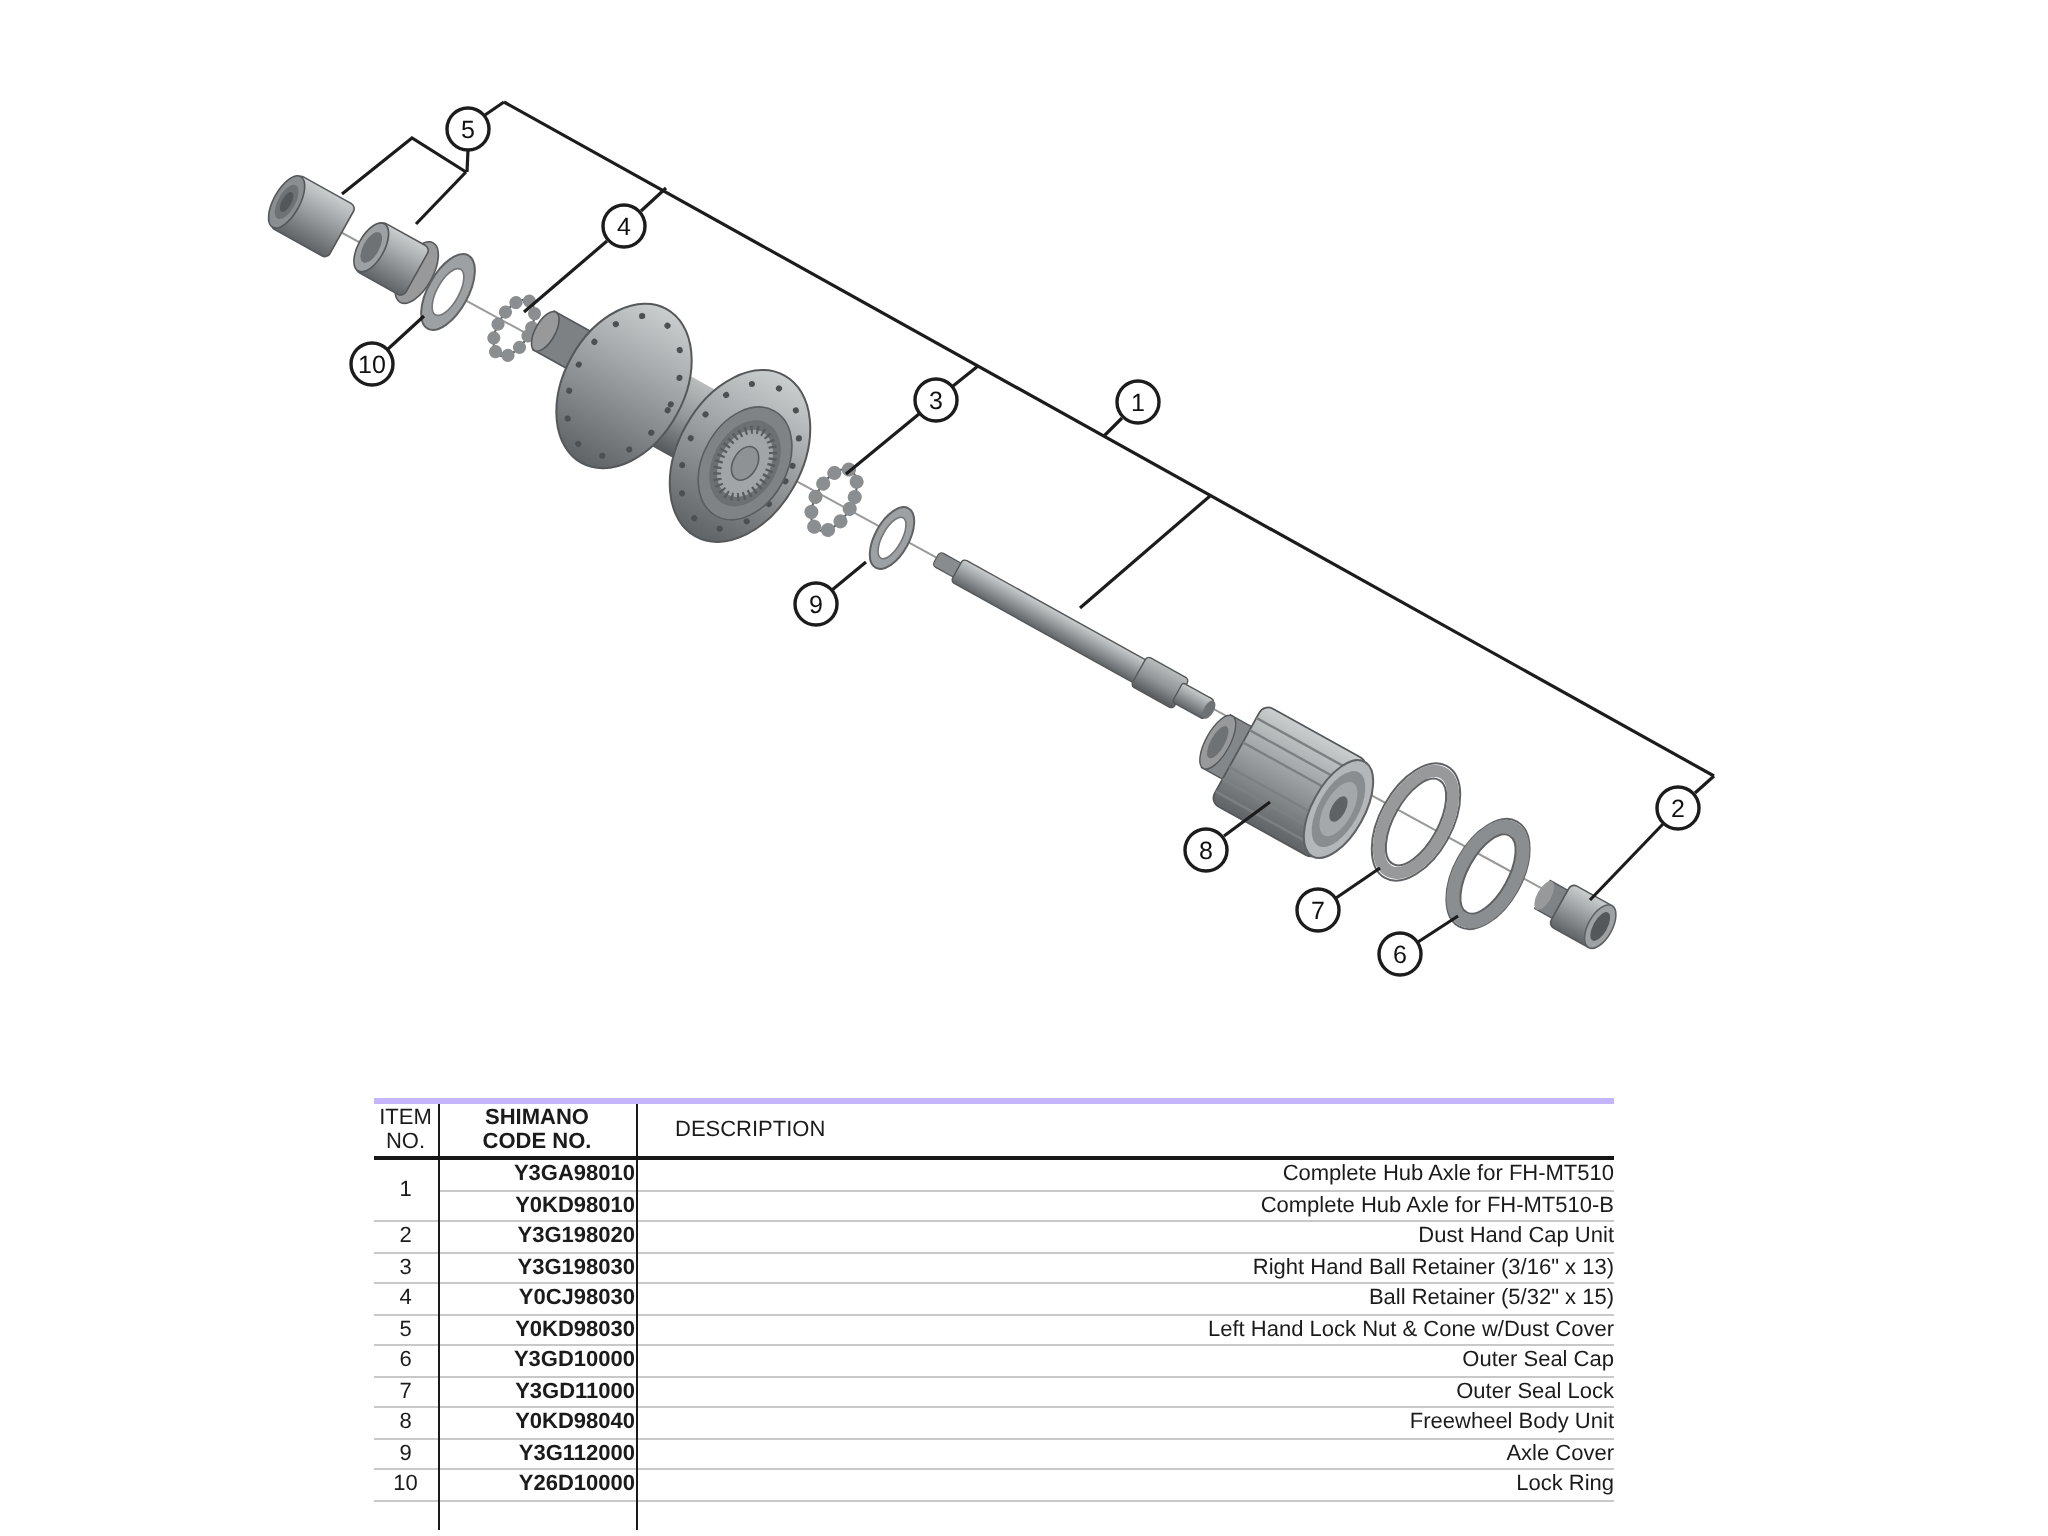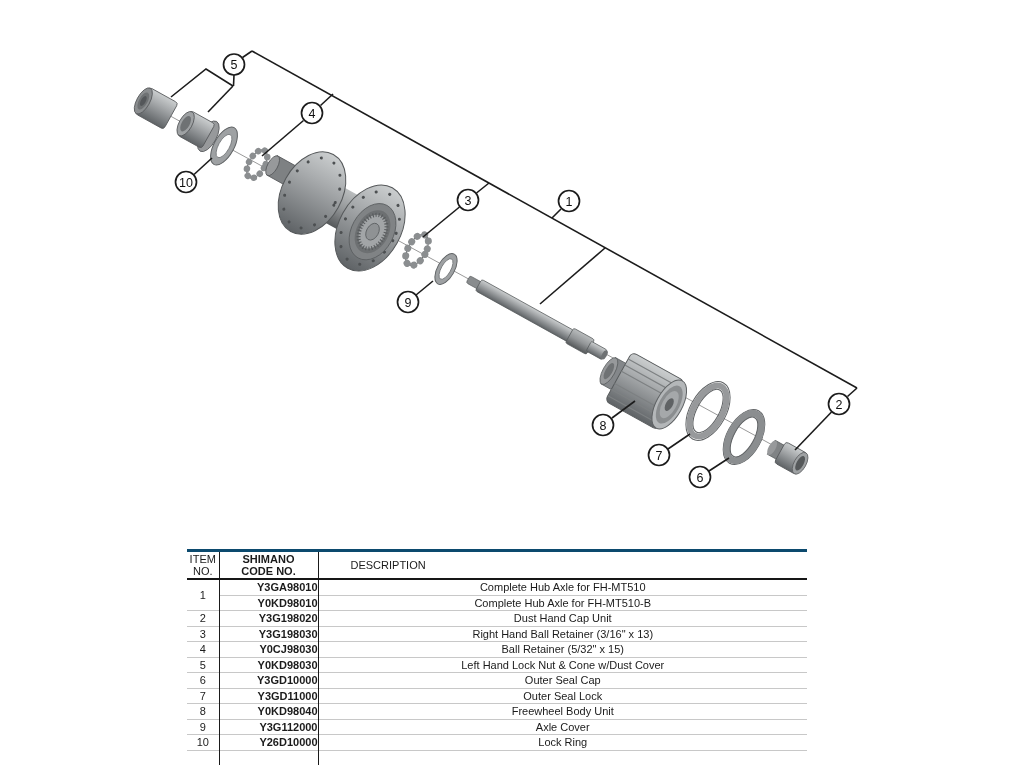--- a/index.html
+++ b/index.html
@@ -20,38 +20,38 @@
   .parts-table{
     position:absolute;
     left:187px;top:549px;
     border-collapse:collapse;
     table-layout:fixed;
     font-size:11px;
     color:#1b1b1b;
   }
   .parts-table th{font-weight:normal;padding:0;line-height:12px;vertical-align:middle;}
   .parts-table thead th{
-    border-top:3px solid #0c4a6e;
+    border-top:3px solid #c4b5fd;
     border-bottom:2px solid #161616;
     height:26px;
   }
   .parts-table .h-code{font-weight:bold;text-align:center;}
-  .parts-table .h-desc{text-align:left;padding-left:32px;}
+  .parts-table .h-desc{text-align:left;padding-left:19px;}
   .parts-table tbody td{
     border-top:1px solid #c8c8c8;
     height:14.5px;
     line-height:14.5px;
     padding:0;
     white-space:nowrap;
     overflow:hidden;
   }
   .b-right{border-right:1px solid #1a1a1a;}
   .c-item{text-align:center;vertical-align:middle;}
   .c-code{text-align:right;font-weight:bold;}
-  .c-desc{text-align:center;padding-left:19px;}
+  .c-desc{text-align:right;padding-left:19px;}
   .partial td{height:18px;}
 </style>
 </head>
 <body>
 
 <svg id="diagram" width="1024" height="545" viewBox="0 0 1024 545">
   <defs>
     <linearGradient id="met" x1="0" y1="0" x2="0" y2="1">
       <stop offset="0" stop-color="#cbcecf"></stop>
       <stop offset="0.35" stop-color="#a7aaac"></stop>

